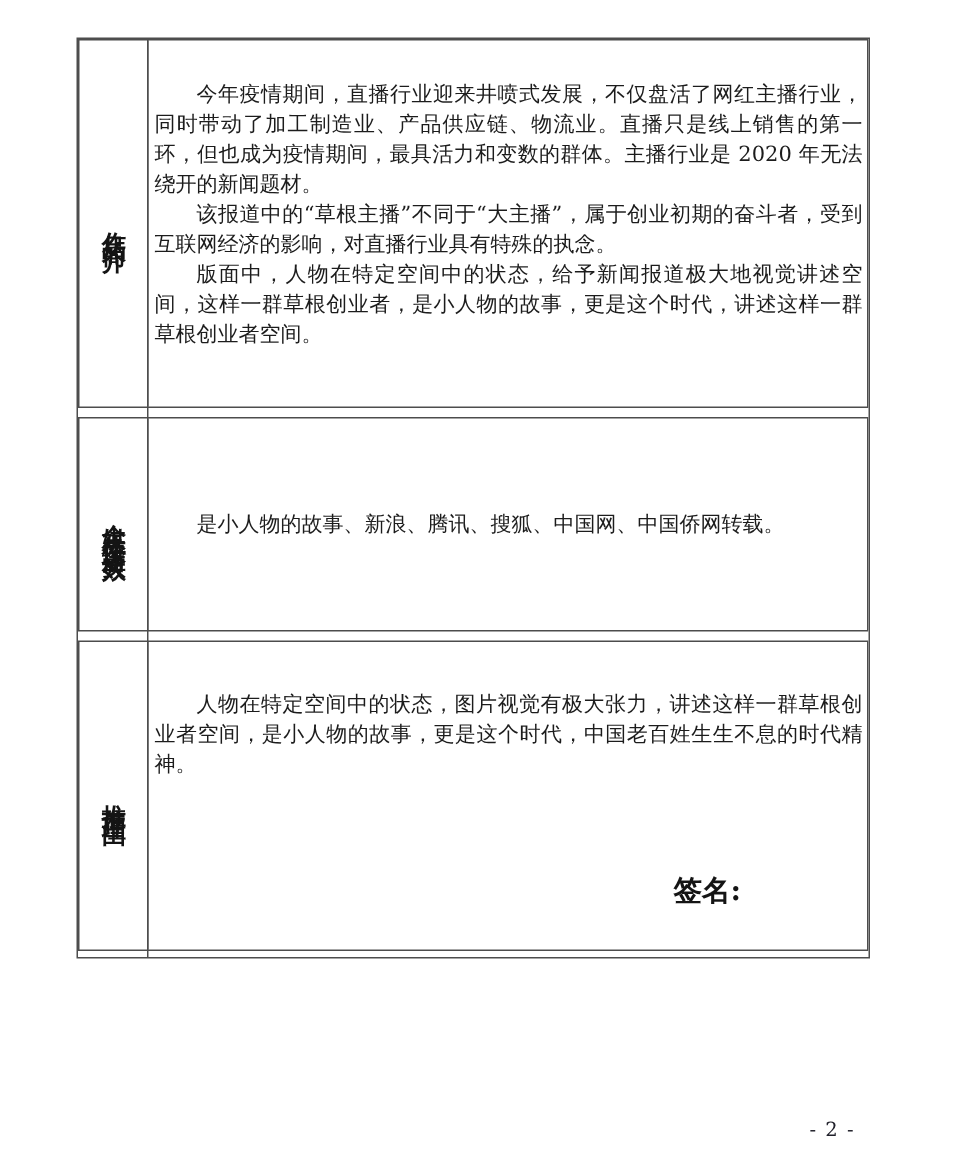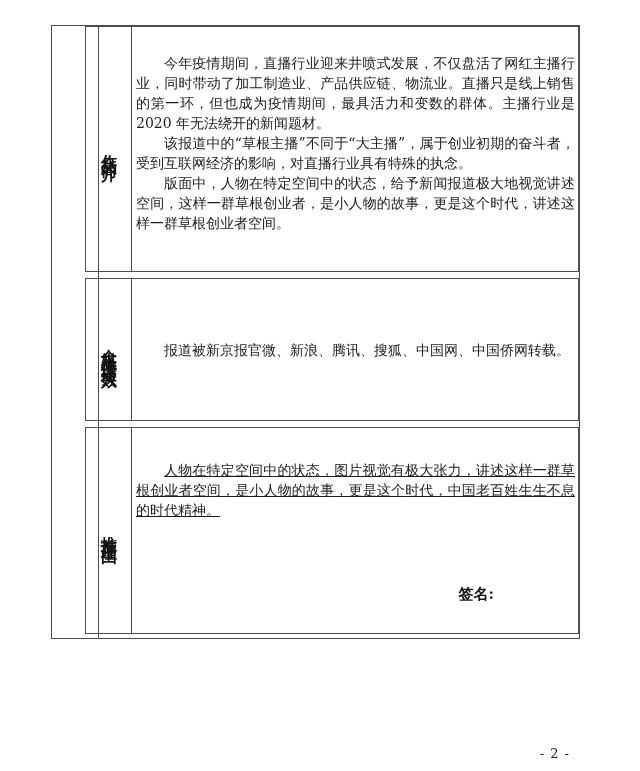--- a/index.html
+++ b/index.html
@@ -17,21 +17,20 @@
     position: absolute;
     left: 51px;
     top: 25px;
     width: 529px;
     height: 614px;
     border: 1px solid #4d4d4d;
     display: flex;
     flex-direction: column;
     row-gap: 6px;
     background: #ffffff;
-    padding-left: 33px;
   }
   
   .form-table::before {
     content: "";
     position: absolute;
     left: 46px;
     top: 0;
     bottom: 0;
     width: 1px;
     background: #4d4d4d;
@@ -65,29 +64,29 @@
     flex: 1 1 auto;
     position: relative;
     padding: 0 3px 0 4px;
     font-size: 14px;
     line-height: 20px;
     text-align: justify;
     color: #1c1c1c;
   }
   .content-intro     { padding-top: 26px; }
   .content-media     { display: flex; flex-direction: column; justify-content: center; }
-  .content-recommend { padding-top: 32px; text-decoration: underline; }
+  .content-recommend { padding-top: 32px; }
   .para { text-indent: 2em; text-align: justify; }
   .signature {
     position: absolute;
     left: 0;
     right: 0;
     bottom: 28px;
     font-weight: bold;
-    font-size: 15px;
+    font-size: 19px;
     line-height: 21px;
     text-align: right;
     color: #141414;
   }
   .sig-name { padding-right: 84px; }
   .sig-date { padding-right: 54px; letter-spacing: 1px; }
   .page-number {
     position: absolute;
     top: 746px;
     right: 70px;
@@ -112,21 +111,21 @@
         <p class="para">该报道中的“草根主播”不同于“大主播”，属于创业初期的奋斗者，受到互联网经济的影响，对直播行业具有特殊的执念。</p>
         <p class="para">版面中，人物在特定空间中的状态，给予新闻报道极大地视觉讲述空间，这样一群草根创业者，是小人物的故事，更是这个时代，讲述这样一群草根创业者空间。</p>
       </div>
     </div>
 
     <div class="row row-media">
       <div class="label-cell">
         <span class="label-text">全媒体传播实效</span>
       </div>
       <div class="content-cell content-media">
-        <p class="para">报道被新京报官微、新浪、腾讯、搜狐、中国网、中国侨网转载。</p>
+        <p class="para">是小人物的故事、新浪、腾讯、搜狐、中国网、中国侨网转载。</p>
       </div>
     </div>
 
     <div class="row row-recommend">
       <div class="label-cell">
         <span class="label-text">推荐理由</span>
       </div>
       <div class="content-cell content-recommend">
         <p class="para">人物在特定空间中的状态，图片视觉有极大张力，讲述这样一群草根创业者空间，是小人物的故事，更是这个时代，中国老百姓生生不息的时代精神。</p>
         <div class="signature">

